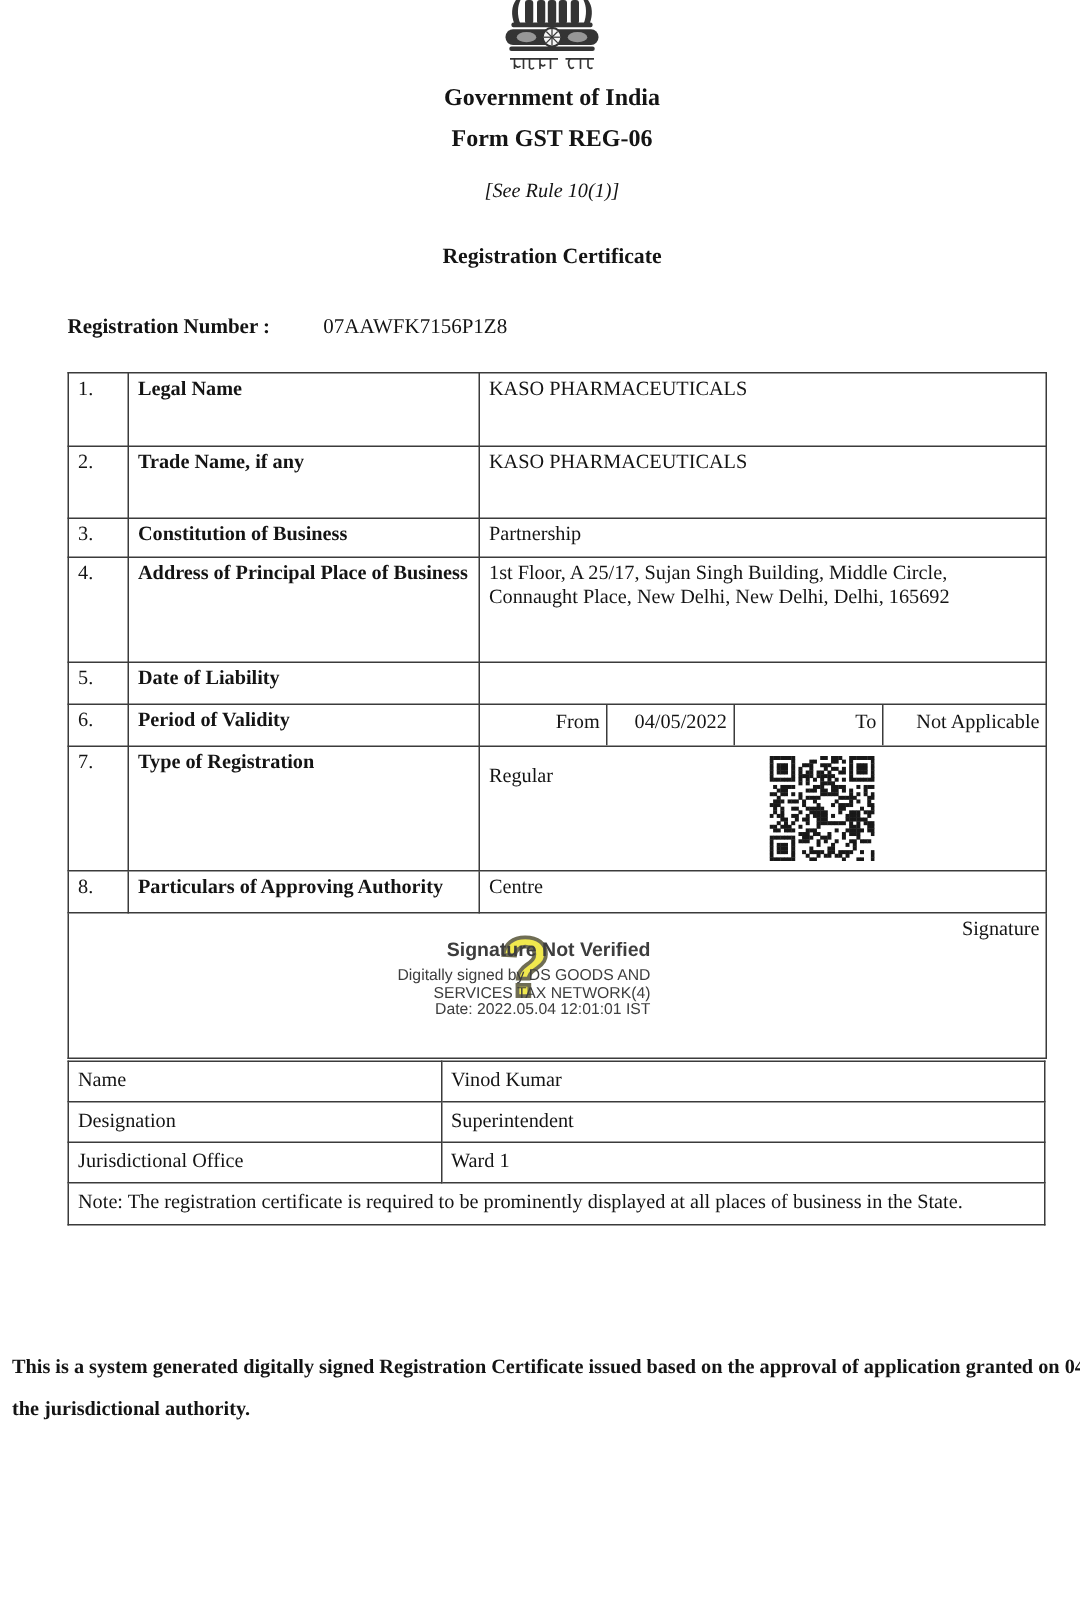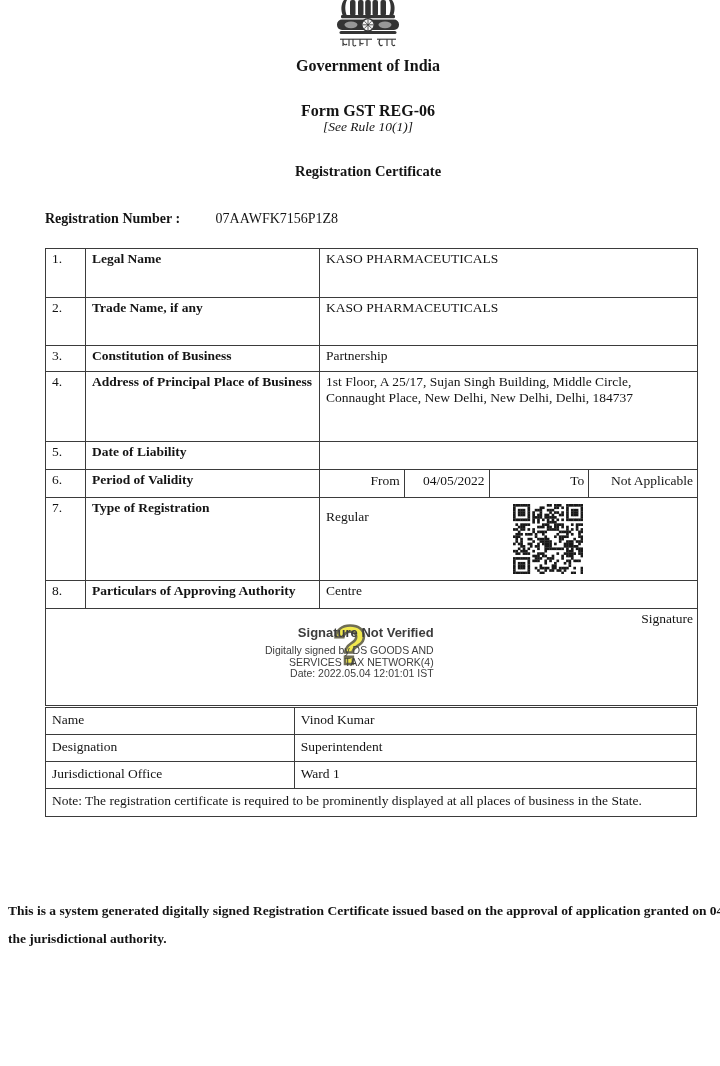--- a/index.html
+++ b/index.html
@@ -10,21 +10,21 @@
     background:#ffffff;
     overflow:hidden;
     font-family:"Liberation Serif","DejaVu Serif",serif;
     color:#141414;
   }
   .centered{position:absolute;left:16px;width:704px;text-align:center;}
   .emblem-wrap{top:0;}
   .emblem-svg{display:block;margin:0 auto;}
   .motto-svg{display:block;margin:2px auto 0;}
   .h-gov{top:57px;font-size:16px;font-weight:bold;}
-  .h-form{top:102px;font-size:16px;font-weight:bold;}
+  .h-form{top:84px;font-size:16px;font-weight:bold;}
   .h-rule{top:119px;font-size:13.5px;font-style:italic;}
   .h-cert{top:163px;font-size:14.5px;font-weight:bold;}
   .reg-line{position:absolute;left:45px;top:211px;font-size:14px;}
   .reg-line .lbl{font-weight:bold;}
   .reg-line .val{font-weight:normal;padding-left:32px;}
 
   table{border-collapse:collapse;table-layout:fixed;}
   td{border:1px solid #3b3b3b;font-size:13.5px;vertical-align:top;
      padding:2px 4px 2px 6px;box-sizing:border-box;overflow:hidden;}
   .main-table{position:absolute;left:45px;top:248px;width:652px;}
@@ -149,21 +149,21 @@
       <td class="c-val">KASO PHARMACEUTICALS</td>
     </tr>
     <tr class="r3">
       <td class="c-num">3.</td>
       <td class="c-lbl">Constitution of Business</td>
       <td class="c-val">Partnership</td>
     </tr>
     <tr class="r4">
       <td class="c-num">4.</td>
       <td class="c-lbl">Address of Principal Place of Business</td>
-      <td class="c-val">1st Floor, A 25/17, Sujan Singh Building, Middle Circle, Connaught Place, New Delhi, New Delhi, Delhi, 184737</td>
+      <td class="c-val">1st Floor, A 25/17, Sujan Singh Building, Middle Circle, Connaught Place, New Delhi, New Delhi, Delhi, 165692</td>
     </tr>
     <tr class="r5">
       <td class="c-num">5.</td>
       <td class="c-lbl">Date of Liability</td>
       <td class="c-val"></td>
     </tr>
     <tr class="r6">
       <td class="c-num">6.</td>
       <td class="c-lbl">Period of Validity</td>
       <td class="c-val pv-cell">

